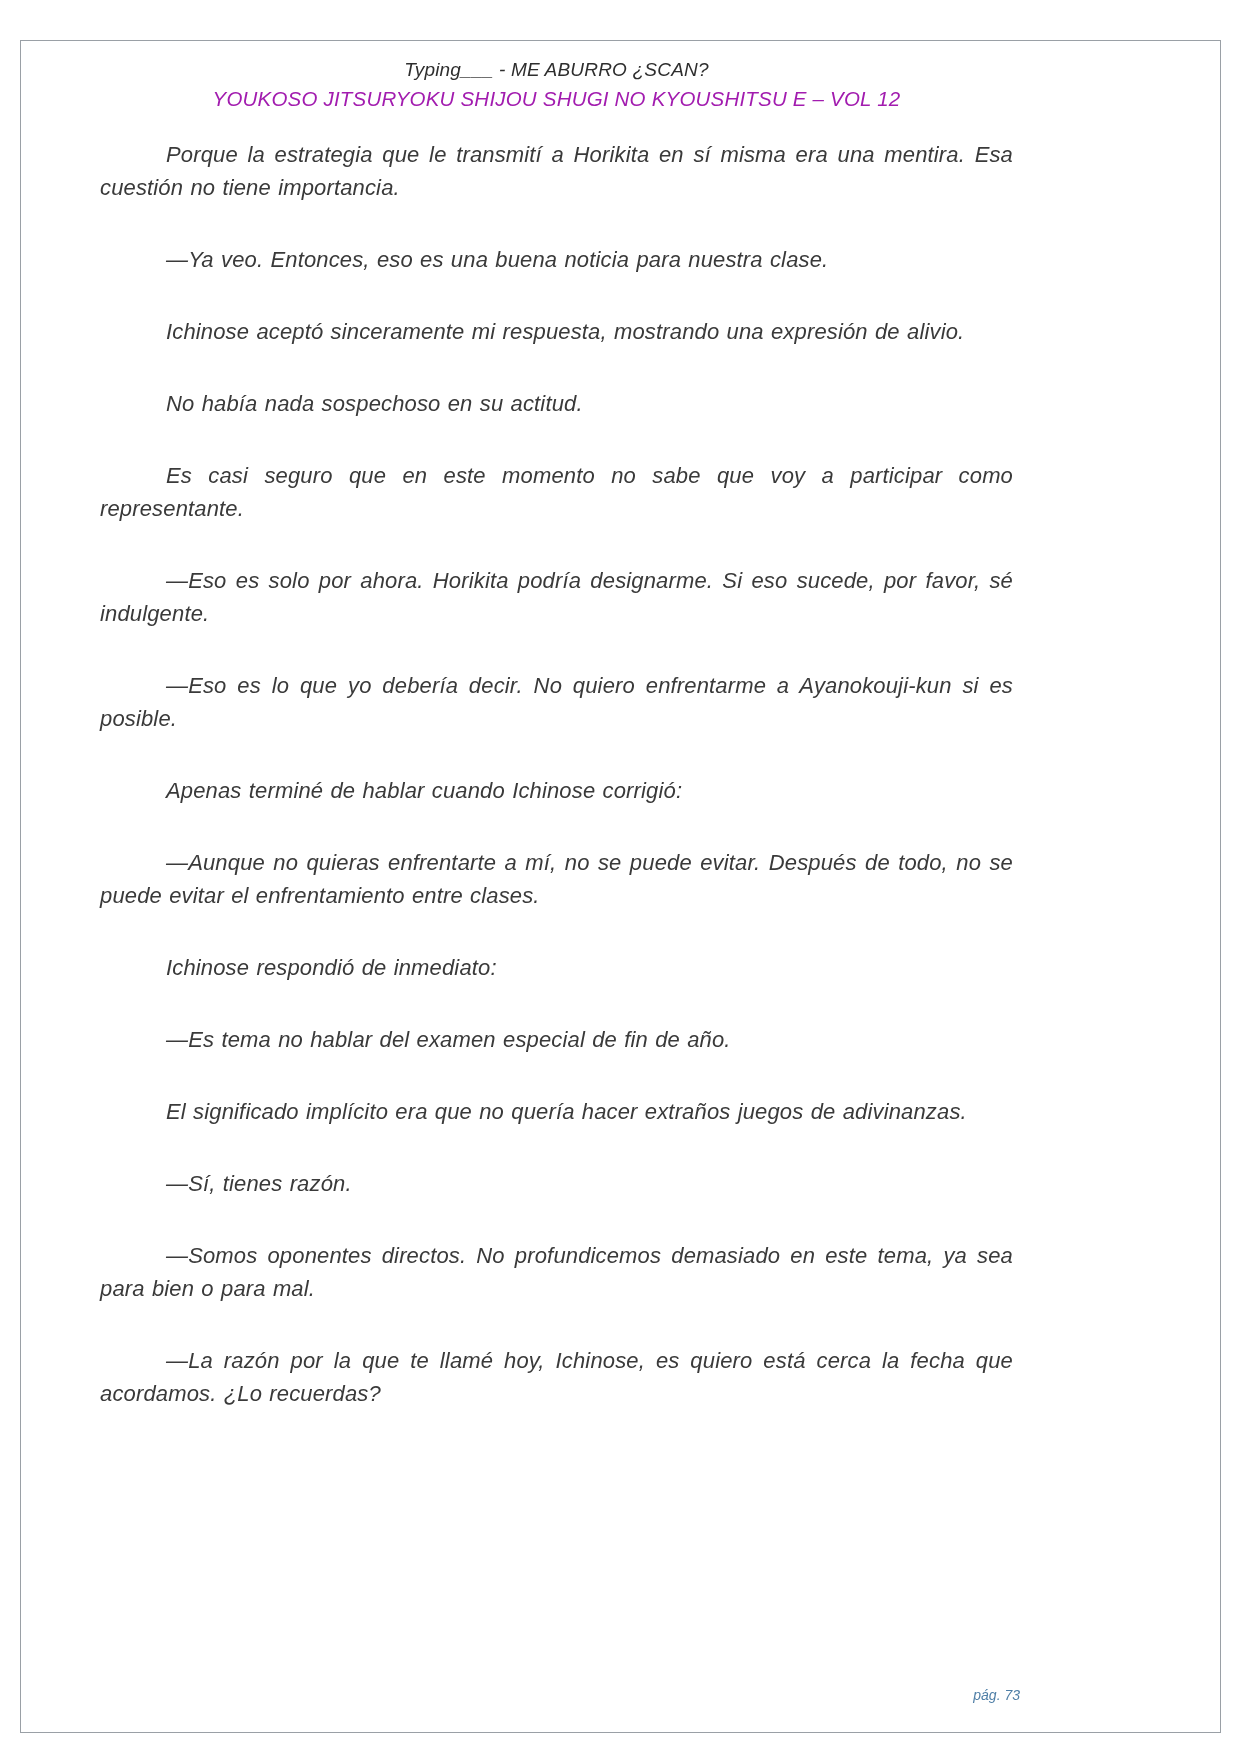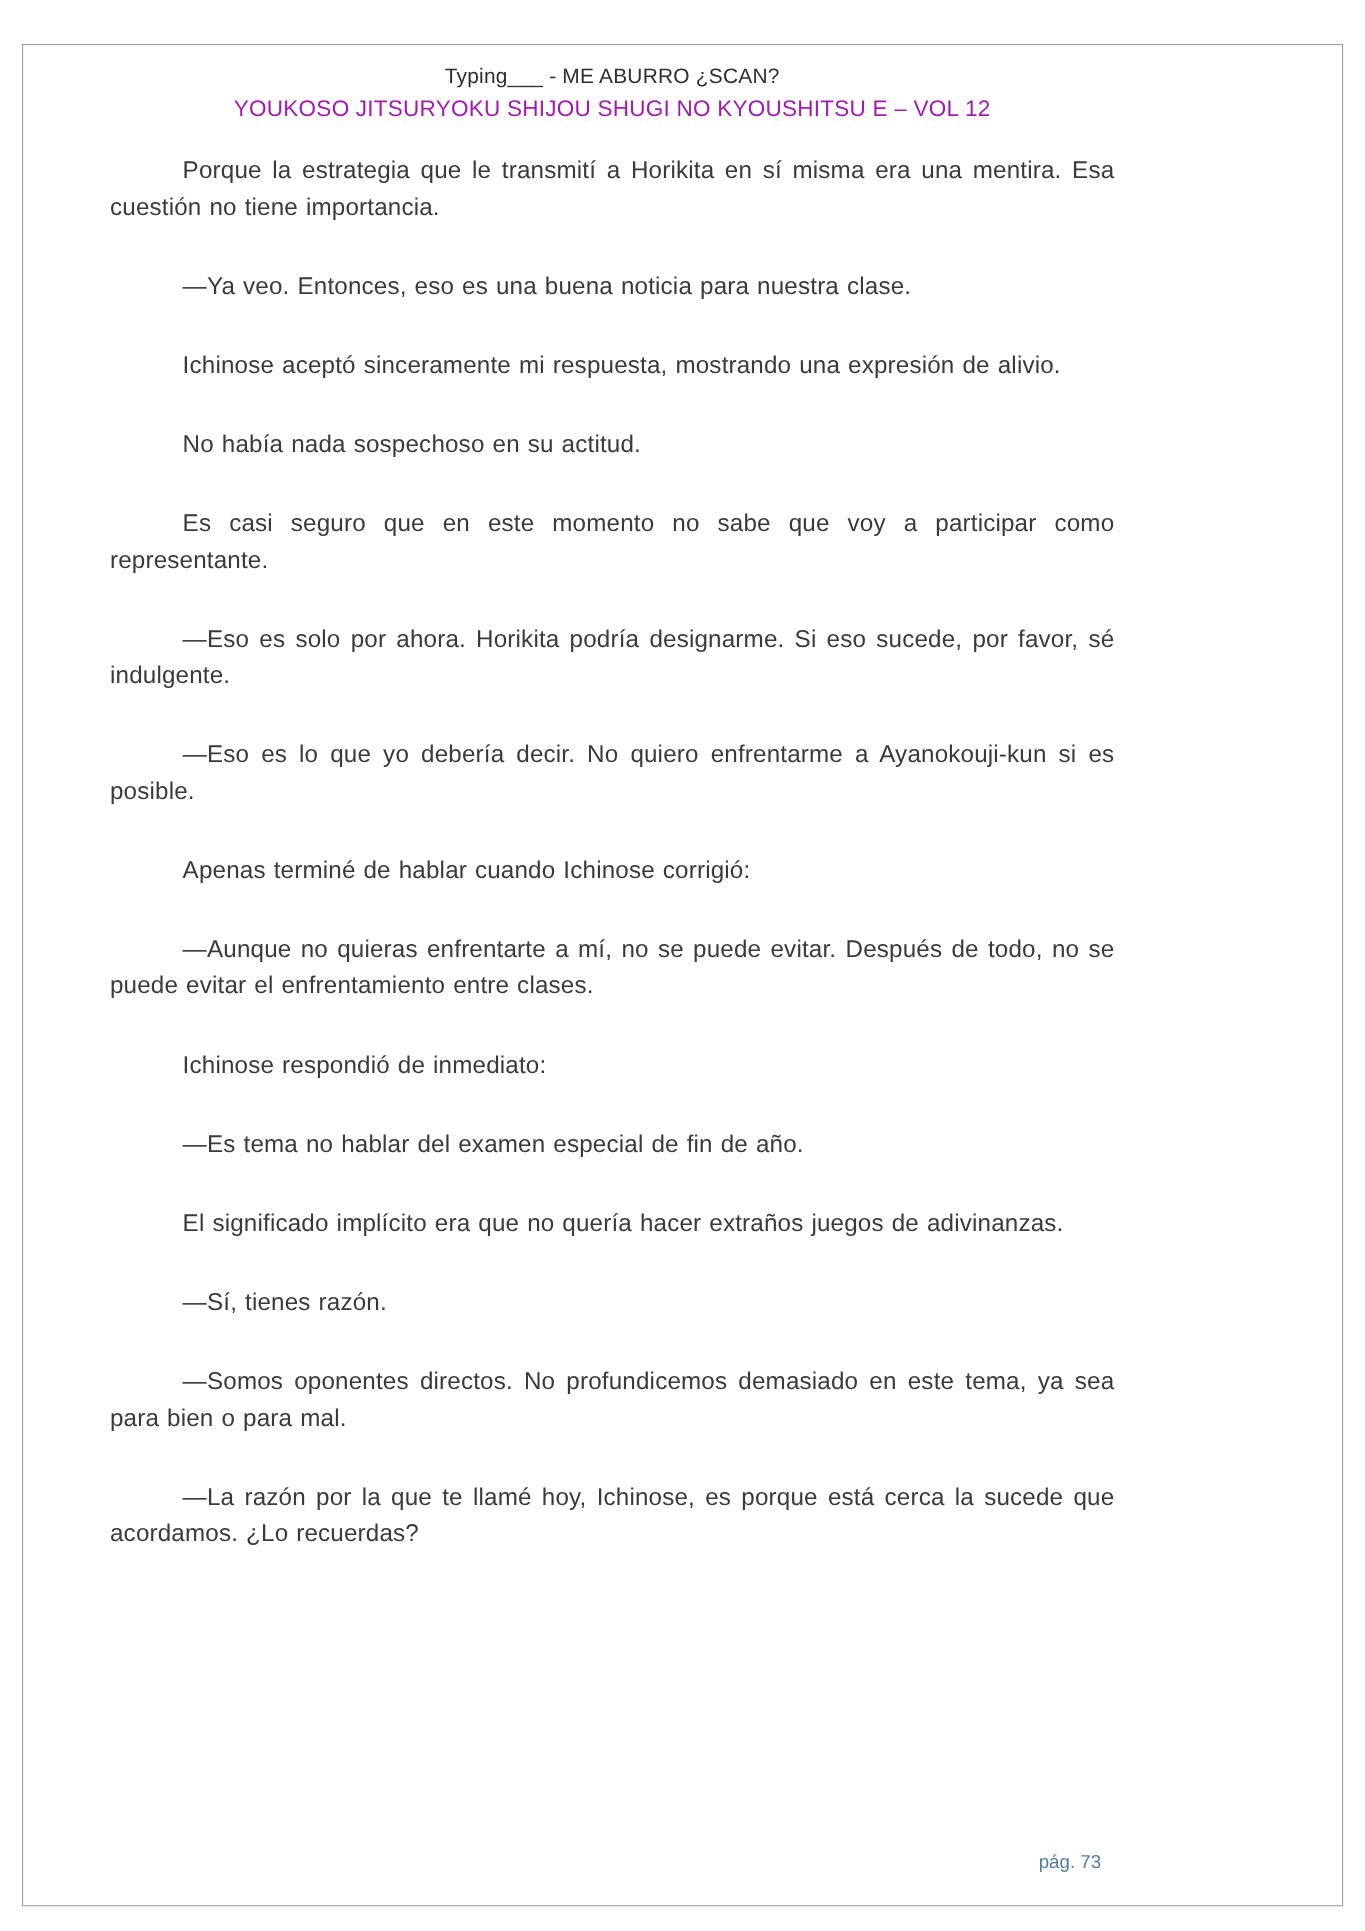--- a/index.html
+++ b/index.html
@@ -1,15 +1,15 @@
 <!DOCTYPE html>
 <html><head>
 <meta charset="utf-8">
 <style>
-  * { margin: 0; padding: 0; box-sizing: border-box; }
+  * { margin: 0; padding: 0; box-sizing: border-box; font-style: italic; }
   html, body {
     background: #ffffff;
     font-family: "Liberation Sans", "DejaVu Sans", sans-serif;
   }
   .page {
     position: relative;
     width: 1241px;
     height: 1755px;
     background: #ffffff;
     overflow: hidden;
@@ -52,22 +52,22 @@
     color: #3a3a3a;
     text-align: justify;
     text-indent: 66px;
     margin-bottom: 39px;
     letter-spacing: 0.15px;
     word-spacing: 1px;
   }
   .page-footer {
     position: absolute;
     bottom: 52px;
-    right: 240px;
-    font-size: 17px;
+    right: 221px;
+    font-size: 14px;
     color: #4e7ea6;
   }
 </style>
 </head>
 <body>
 
 <div class="page">
   <div class="frame"></div>
 
   <div class="content">
@@ -85,18 +85,18 @@
       <p>Es casi seguro que en este momento no sabe que voy a participar como representante.</p>
       <p>—Eso es solo por ahora. Horikita podría designarme. Si eso sucede, por favor, sé indulgente.</p>
       <p>—Eso es lo que yo debería decir. No quiero enfrentarme a Ayanokouji-kun si es posible.</p>
       <p>Apenas terminé de hablar cuando Ichinose corrigió:</p>
       <p>—Aunque no quieras enfrentarte a mí, no se puede evitar. Después de todo, no se puede evitar el enfrentamiento entre clases.</p>
       <p>Ichinose respondió de inmediato:</p>
       <p>—Es tema no hablar del examen especial de fin de año.</p>
       <p>El significado implícito era que no quería hacer extraños juegos de adivinanzas.</p>
       <p>—Sí, tienes razón.</p>
       <p>—Somos oponentes directos. No profundicemos demasiado en este tema, ya sea para bien o para mal.</p>
-      <p>—La razón por la que te llamé hoy, Ichinose, es porque está cerca la sucede que acordamos. ¿Lo recuerdas?</p>
+      <p>—La razón por la que te llamé hoy, Ichinose, es quiero está cerca la fecha que acordamos. ¿Lo recuerdas?</p>
     </div>
   </div>
 
   <div class="page-footer">pág. 73</div>
 </div>
 
 </body></html>

